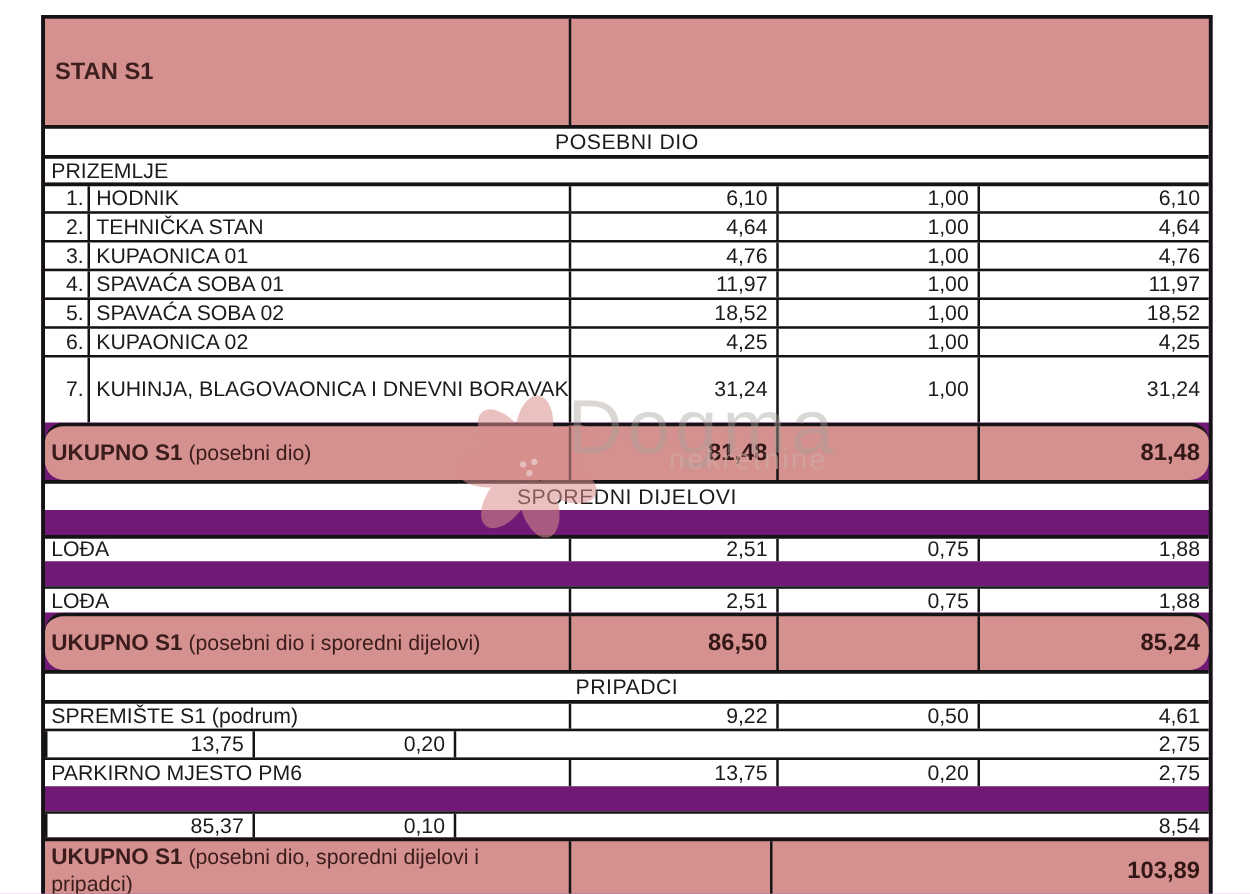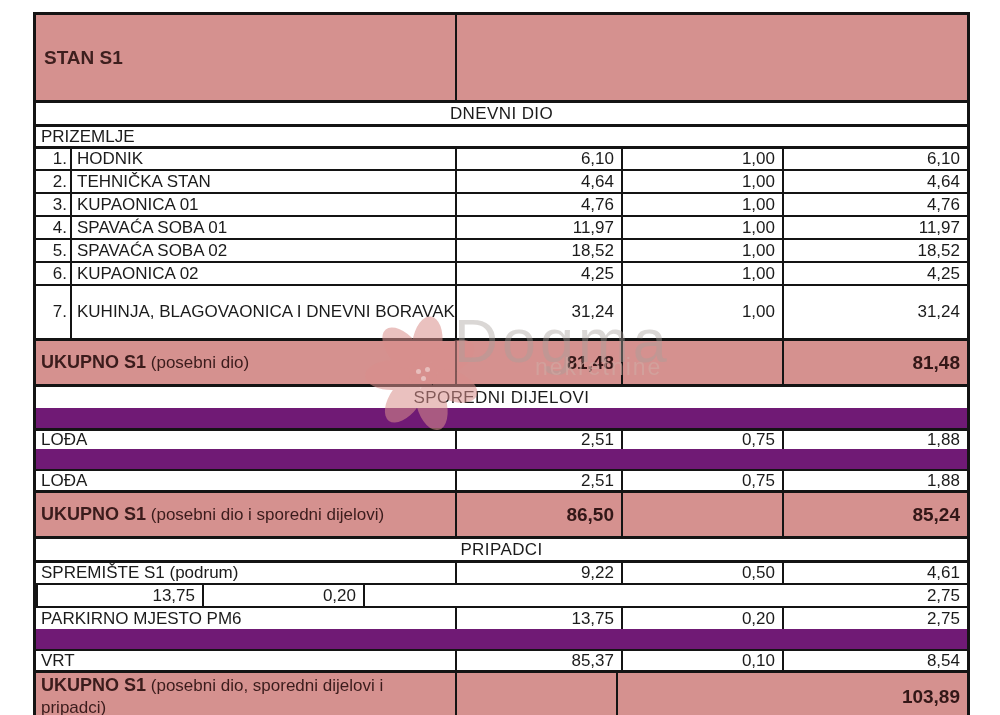--- a/index.html
+++ b/index.html
@@ -7,21 +7,21 @@
   .page{position:relative;width:1000px;height:715px;background:#ffffff;overflow:hidden;}
 
   .table{position:absolute;left:33px;top:12px;width:937px;border:3px solid #141414;background:#701a75;box-sizing:border-box;}
 
   .row{display:flex;background:#ffffff;box-sizing:border-box;}
   .thick{border-top:3px solid #141414;}
   .thin{border-top:2px solid #141414;}
   .pink{background:#d5918f;}
 
   .h85{height:85px;} .h24{height:24px;} .h22{height:22px;} .h23{height:23px;}
-  .h54{height:54px;} .h46{height:46px;} .h21{height:21px;margin-top:20px;} .h50{height:50px;} .h10{height:10px;}
+  .h54{height:54px;} .h46{height:46px;border-radius:15px;} .h21{height:21px;margin-top:20px;} .h50{height:50px;} .h10{height:10px;}
 
   .cell{box-sizing:border-box;display:flex;align-items:center;overflow:hidden;font-size:17px;color:#1b1b1b;white-space:nowrap;}
   .div{border-left:2px solid #141414;}
   .full{flex:1;padding-left:5px;}
   .center{justify-content:center;padding-left:0;letter-spacing:0.4px;}
 
   .c-num{width:34px;justify-content:flex-end;padding-right:3px;}
   .c-name{width:385px;padding-left:5px;}
   .c-name.wrap{white-space:normal;line-height:20px;}
   .c-namem{width:419px;padding-left:5px;}
@@ -54,21 +54,21 @@
 <div class="page">
 
   <div class="table">
 
     <div class="row r-pinkhead pink h85">
       <div class="cell ph-left">STAN S1</div>
       <div class="cell ph-right"></div>
     </div>
 
     <div class="row thick h24">
-      <div class="cell full center">DNEVNI DIO</div>
+      <div class="cell full center">POSEBNI DIO</div>
     </div>
     <div class="row thick h22">
       <div class="cell full">PRIZEMLJE</div>
     </div>
 
     <div class="row thick h23">
       <div class="cell c-num">1.</div>
       <div class="cell c-name div">HODNIK</div>
       <div class="cell c-v1 num div">6,10</div>
       <div class="cell c-v2 num div">1,00</div>
@@ -165,21 +165,20 @@
       <div class="cell c-v2 num div">0,20</div>
       <div class="cell c-v3 num div">2,75</div>
     </div>
     <div class="row thin h23">
       <div class="cell c-namem">PARKIRNO MJESTO PM6</div>
       <div class="cell c-v1 num div">13,75</div>
       <div class="cell c-v2 num div">0,20</div>
       <div class="cell c-v3 num div">2,75</div>
     </div>
     <div class="row thin h21">
-      <div class="cell c-namem">VRT</div>
       <div class="cell c-v1 num div">85,37</div>
       <div class="cell c-v2 num div">0,10</div>
       <div class="cell c-v3 num div">8,54</div>
     </div>
 
     <div class="row r-total pink thick h50">
       <div class="cell c-namem">
         <div><span class="t-label">UKUPNO S1</span> <span class="t-note">(posebni dio, sporedni dijelovi i pripadci)</span></div>
       </div>
       <div class="cell c-v2 div"></div>

